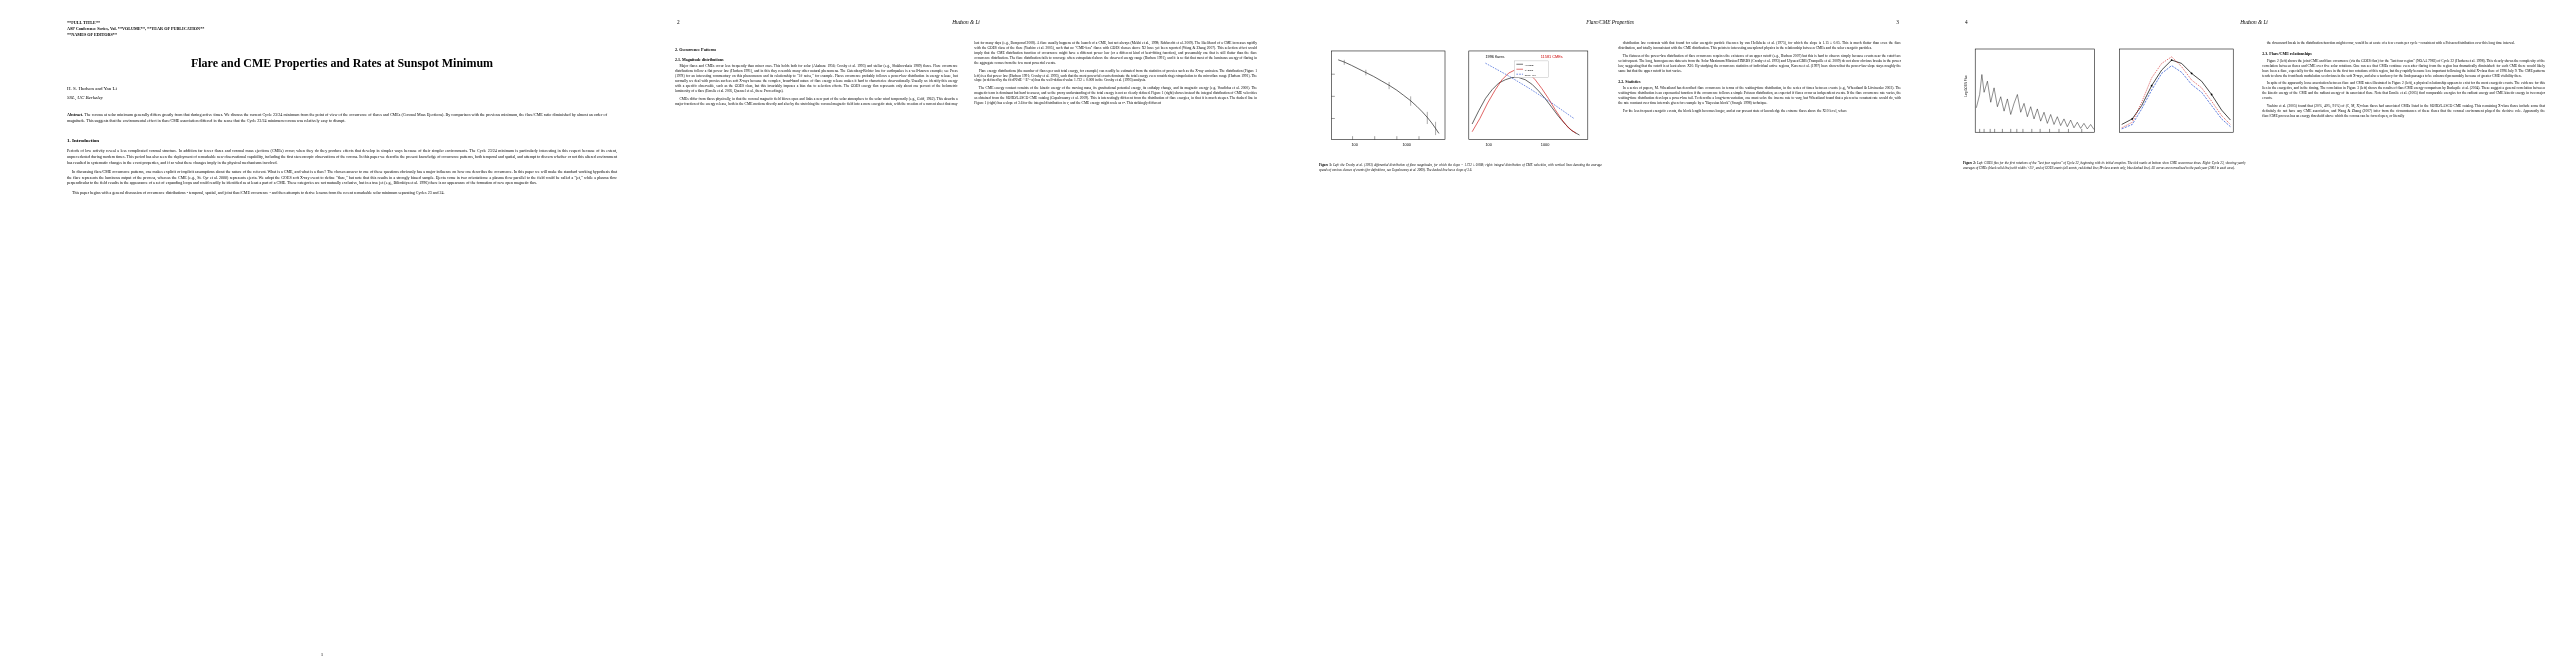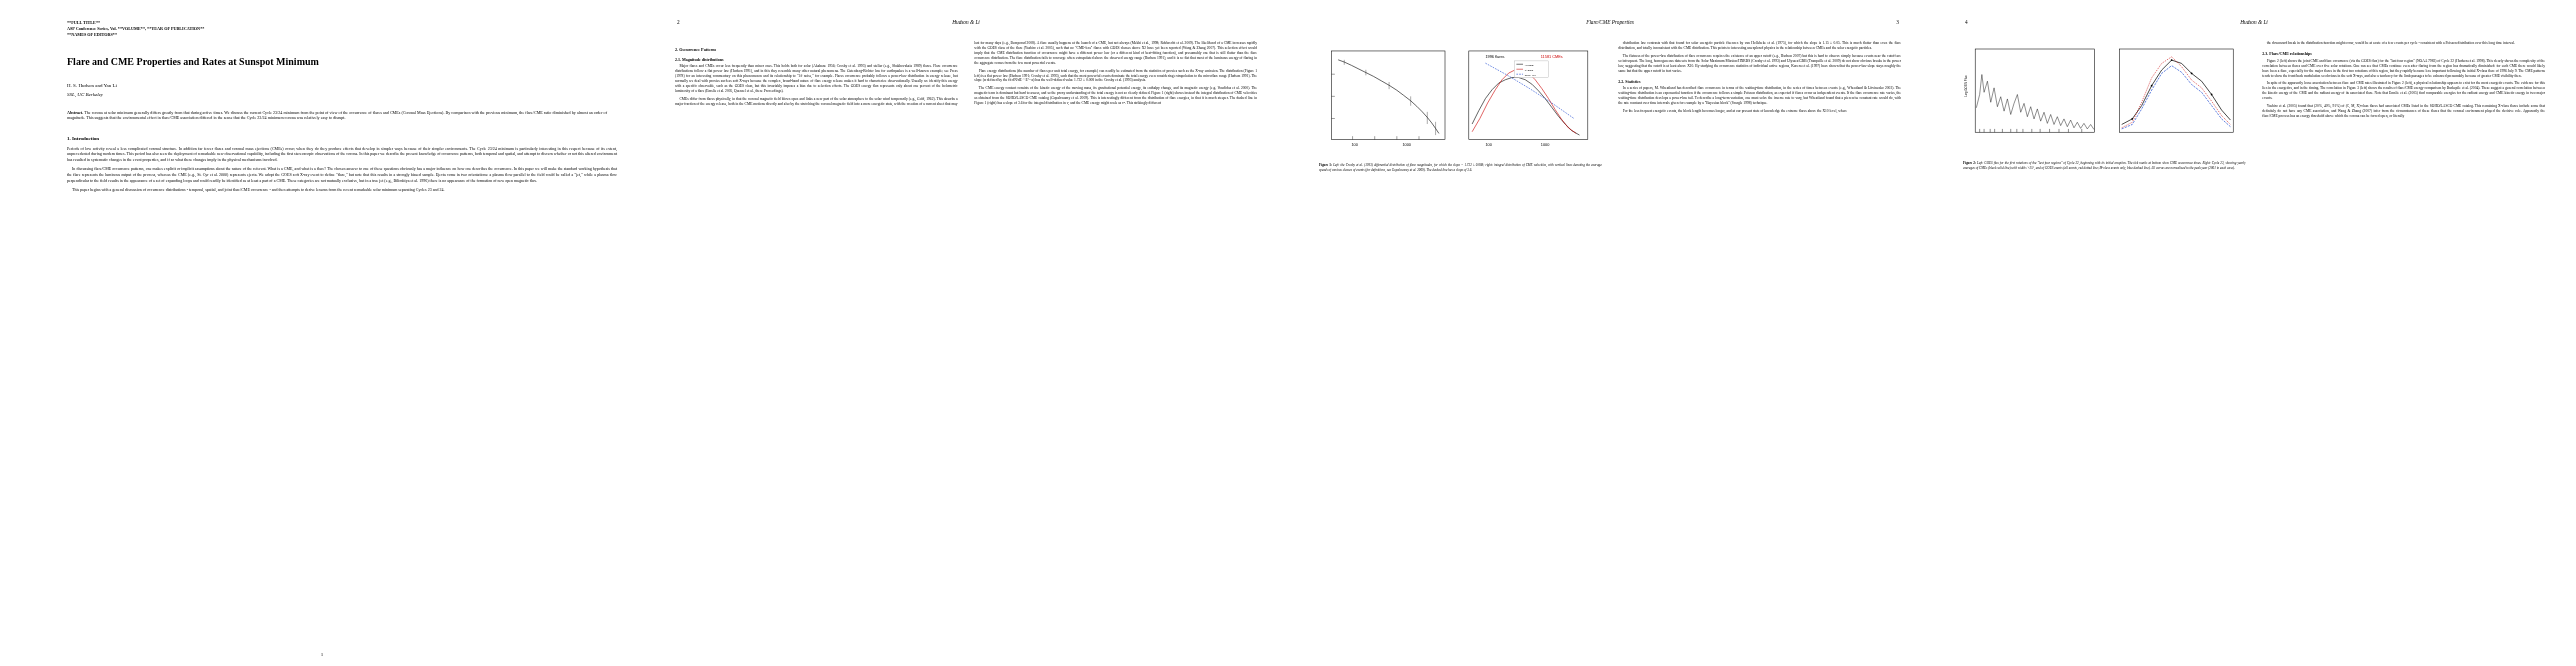--- a/index.html
+++ b/index.html
@@ -45,22 +45,22 @@
     position:absolute;
     left:67px;top:20px;right:27px;
   }
   .topnote{
     font-size:4.2px;
     font-weight:bold;
     line-height:1.45;
     margin-bottom:16.7px;
   }
   .title{
-    text-align:left;
-    font-size:10px;
+    text-align:center;
+    font-size:12px;
     font-weight:bold;
     line-height:1.35;
     margin:10px 0 14.5px 0;
   }
   .authors{
     font-size:5px;
     margin-bottom:4.4px;
   }
   .affil{
     font-size:5px;

